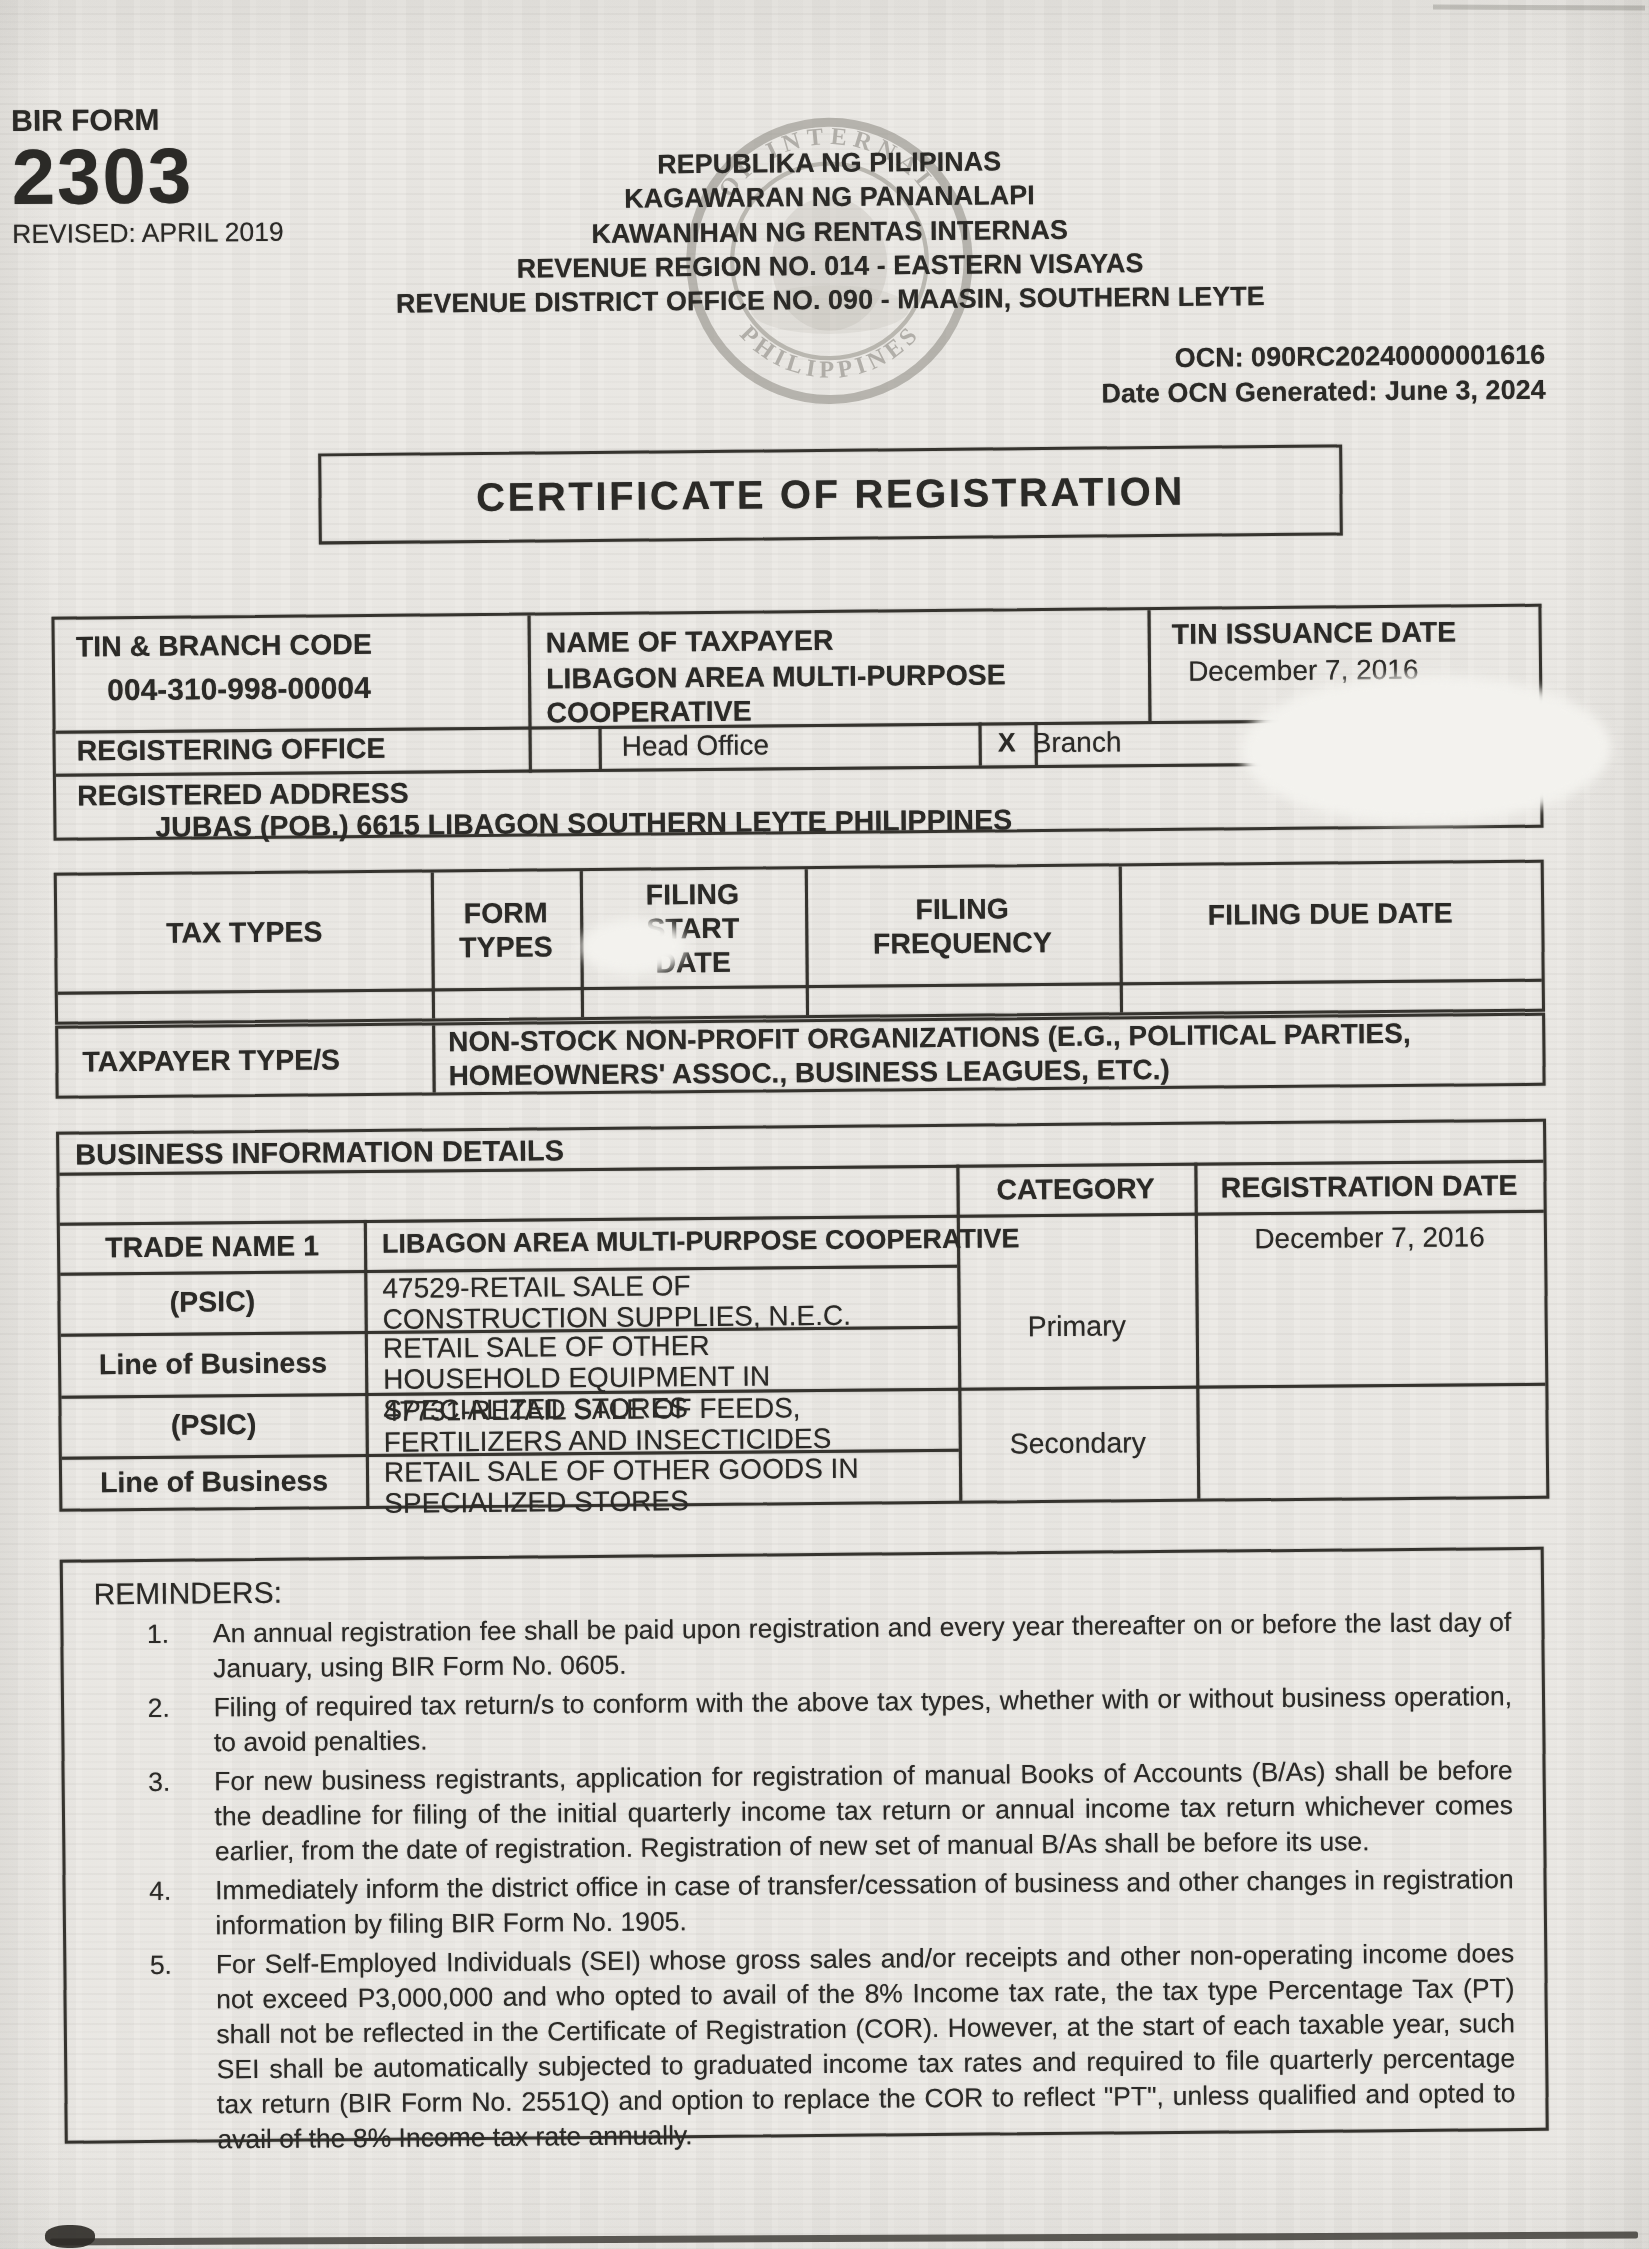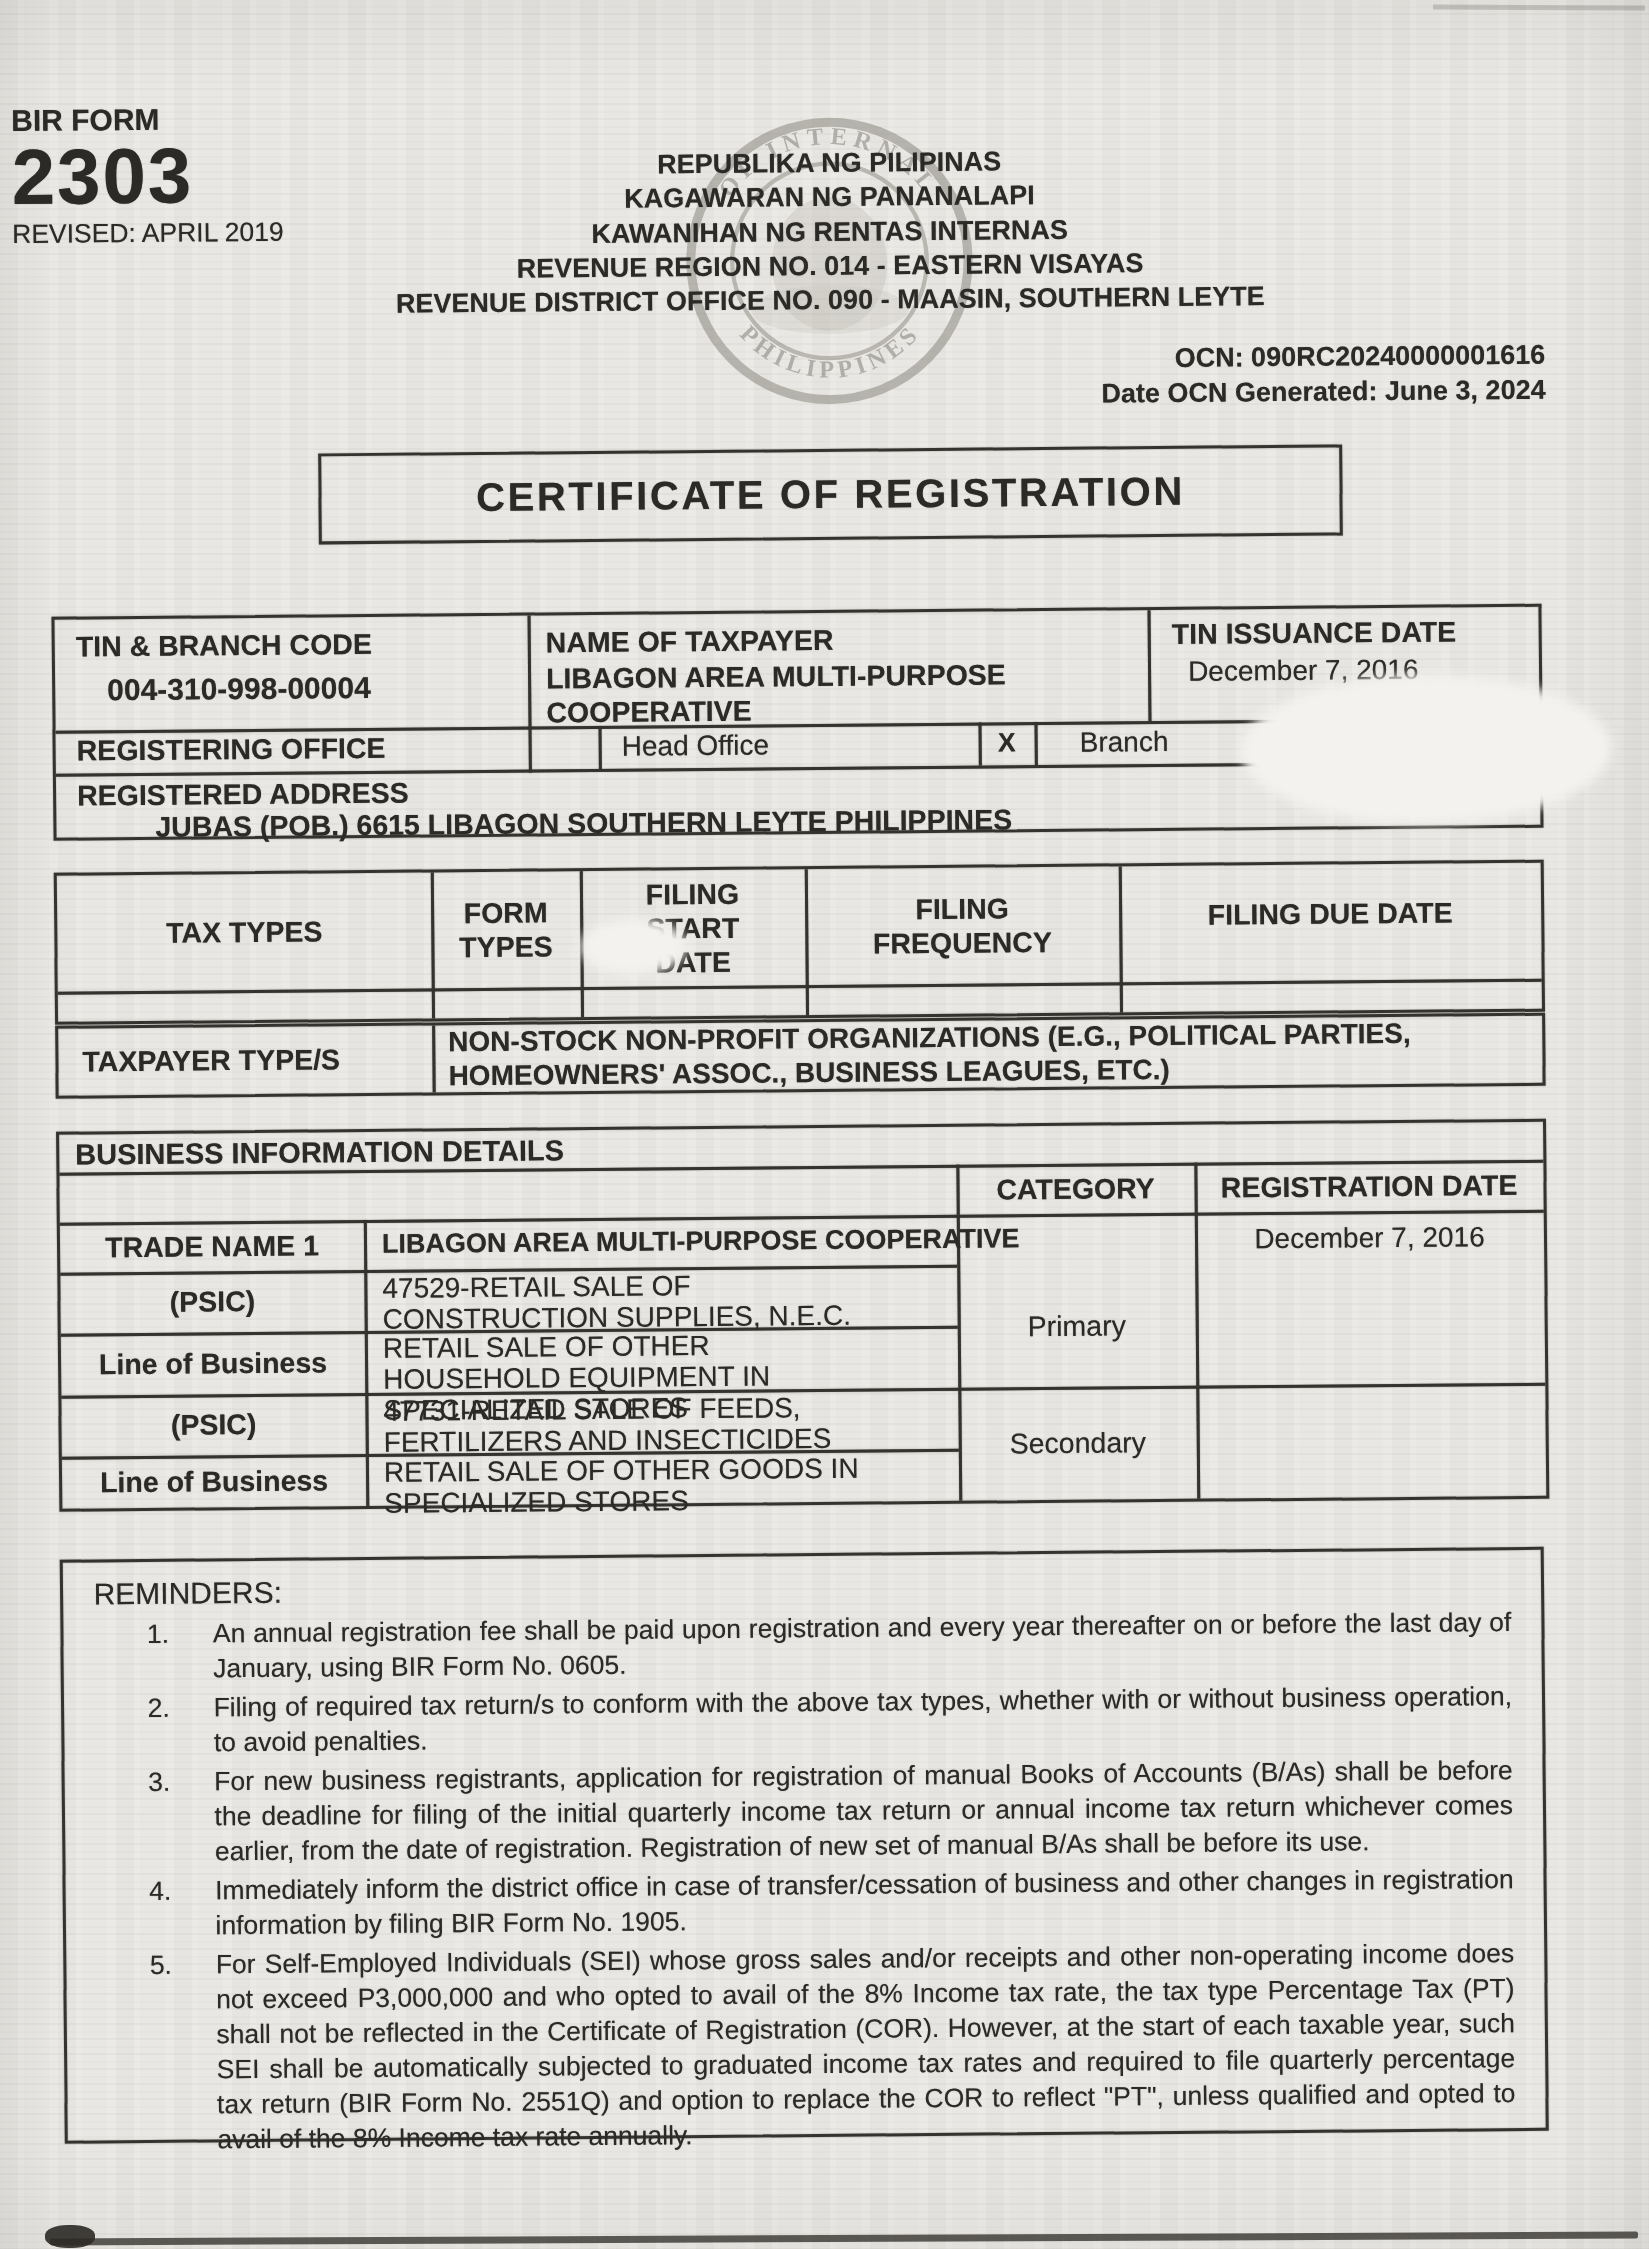--- a/index.html
+++ b/index.html
@@ -87,21 +87,21 @@
       <div class="cell b ink" style="left:491px;top:10.6px;font-size:28.5px;">NAME OF TAXPAYER</div>
       <div class="cell b ink" style="left:491px;top:46px;width:582px;font-size:28.5px;line-height:1.2;">LIBAGON AREA MULTI-PURPOSE COOPERATIVE</div>
 
       <div class="cell b ink" style="left:1117px;top:8px;font-size:28.5px;">TIN ISSUANCE DATE</div>
       <div class="cell ink" style="left:1133px;top:46px;font-size:28px;">December 7, 2016</div>
 
       <div class="cell b ink" style="left:21px;top:115px;font-size:28.5px;">REGISTERING OFFICE</div>
       <div class="cell" style="left:473px;top:111px;width:69px;height:43px;"></div>
       <div class="cell ink" style="left:566px;top:116px;font-size:28px;">Head Office</div>
       <div class="cell c b ink" style="left:923px;top:111px;width:56px;height:41px;font-size:26.5px;">X</div>
-      <div class="cell ink" style="left:1024px;top:116px;font-size:28px;">Branch</div>
+      <div class="cell ink" style="left:977px;top:116px;font-size:28px;">Branch</div>
 
       <div class="cell b ink" style="left:21px;top:160px;font-size:28.5px;">REGISTERED ADDRESS</div>
       <div class="cell ink" style="left:99px;top:192px;font-size:28.5px;font-weight:700;white-space:nowrap;">JUBAS (POB.) 6615 LIBAGON SOUTHERN LEYTE PHILIPPINES</div>
     </div>
 
     <div class="wo" style="left:1244px;top:680px;width:371px;height:149px;"></div>
 
     <div class="tbox" style="left:56px;top:866px;width:1484px;height:146px;">
       <div class="hl" style="left:0;top:116px;width:100%;"></div>
       <div class="vl" style="left:374px;top:0;height:100%;"></div>

